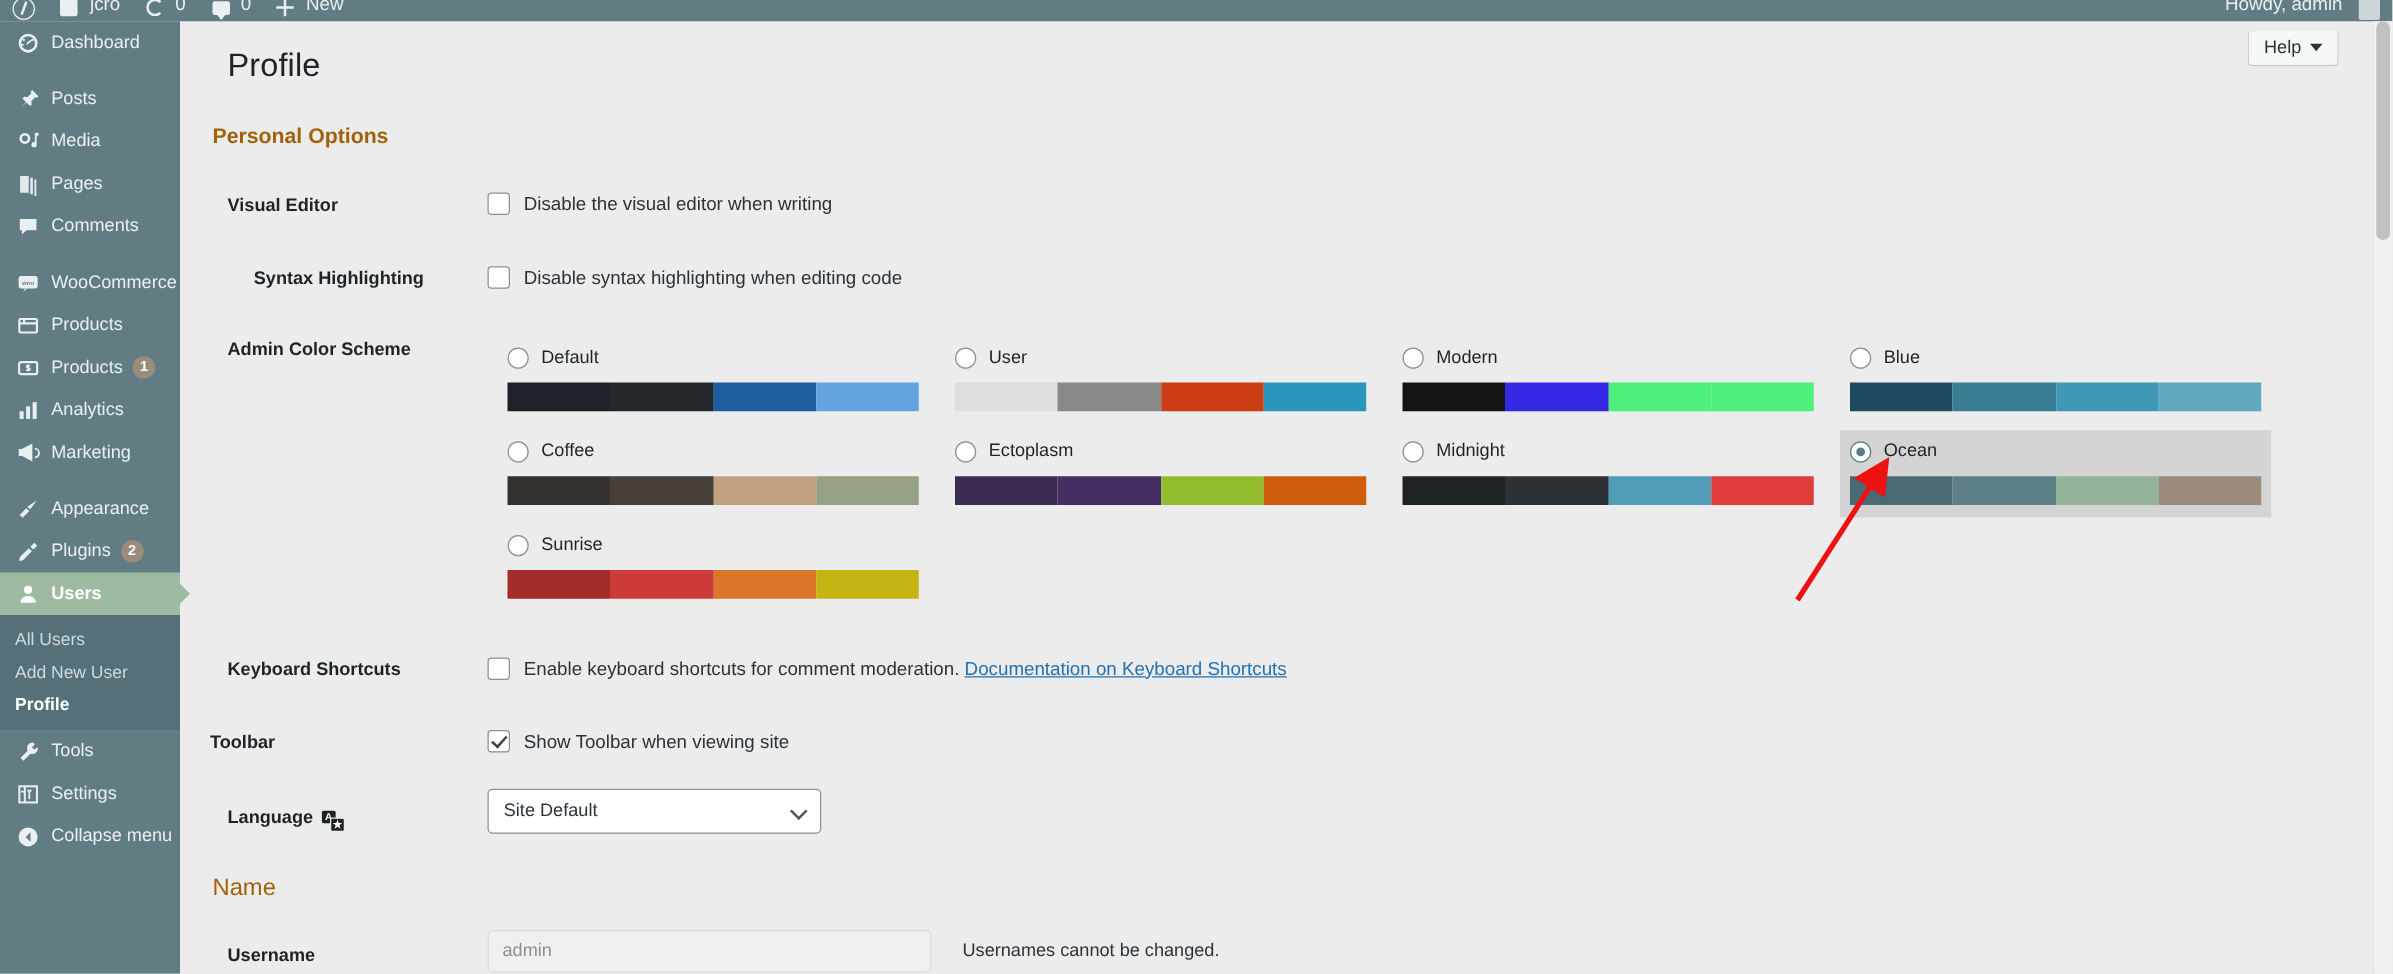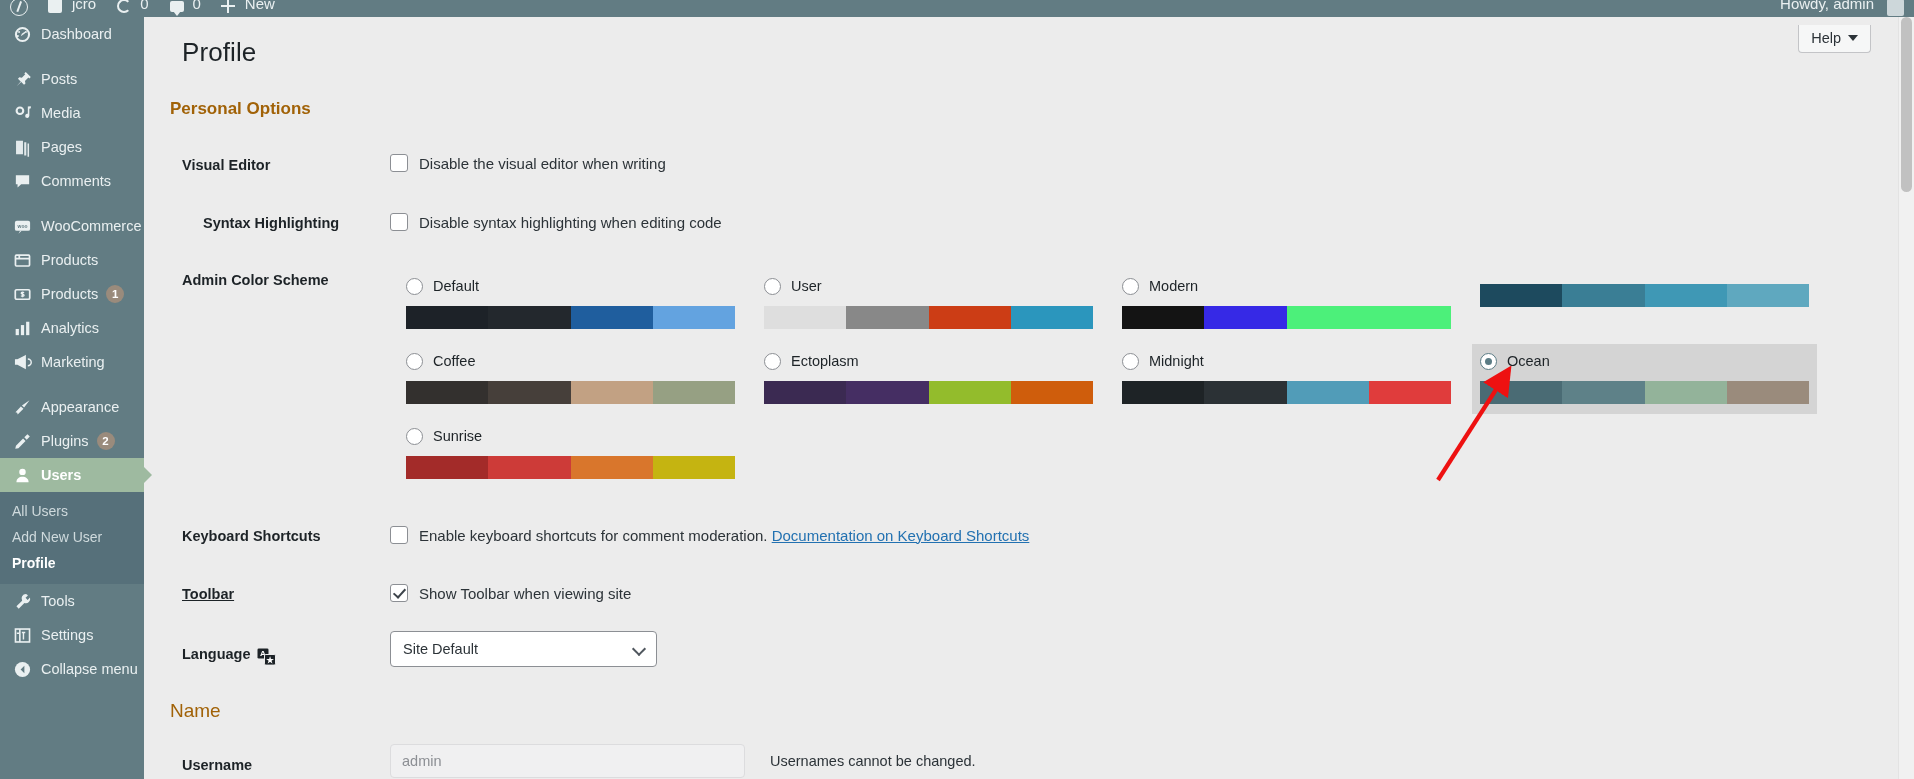--- a/index.html
+++ b/index.html
@@ -523,20 +523,24 @@
             <span class="scheme-name">Modern</span>
           </div>
           <div class="swatches">
             <span style="background: rgb(20, 20, 20);"></span>
             <span style="background: rgb(54, 41, 230);"></span>
             <span style="background: rgb(76, 240, 122);"></span>
             <span style="background: rgb(76, 240, 122);"></span>
           </div>
         </div>
         <div class="scheme" style="left: 1312px; top: 252px;">
+          <div class="scheme-head">
+            <span class="radio"></span>
+            <span class="scheme-name">Blue</span>
+          </div>
           <div class="swatches">
             <span style="background: rgb(29, 74, 94);"></span>
             <span style="background: rgb(58, 126, 149);"></span>
             <span style="background: rgb(63, 152, 181);"></span>
             <span style="background: rgb(95, 168, 191);"></span>
           </div>
         </div>
         <div class="scheme" style="left: 238px; top: 327px;">
           <div class="scheme-head">
             <span class="radio"></span>
@@ -602,21 +606,21 @@
     <div class="row-label" style="left:22px; top:511px;">Keyboard Shortcuts</div>
     <div class="row-field" style="left:230px; top:509px;">
       <div class="cbx-line">
         <span class="checkbox"></span>
         <span>Enable keyboard shortcuts for comment moderation.</span>
         <span>&nbsp;</span>
         <span class="link-doc">Documentation on Keyboard Shortcuts</span>
       </div>
     </div>
 
-    <div class="row-label" style="left:22px; top:569px;text-decoration:underline;">Toolbar</div>
+    <div class="row-label" style="left:8px; top:569px;">Toolbar</div>
     <div class="row-field" style="left:230px; top:567px;">
       <label class="cbx-line">
         <span class="checkbox checked"></span>
         <span>Show Toolbar when viewing site</span>
       </label>
     </div>
 
     <div class="row-label" style="left:22px; top:628px; display:flex; align-items:center;">
       <span>Language</span>
       <span class="lang-ico">

